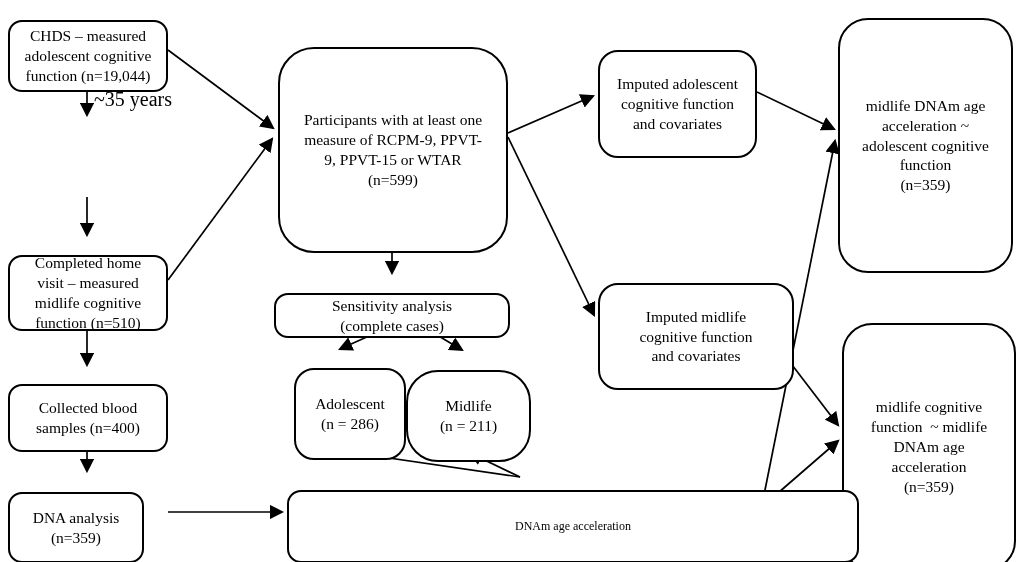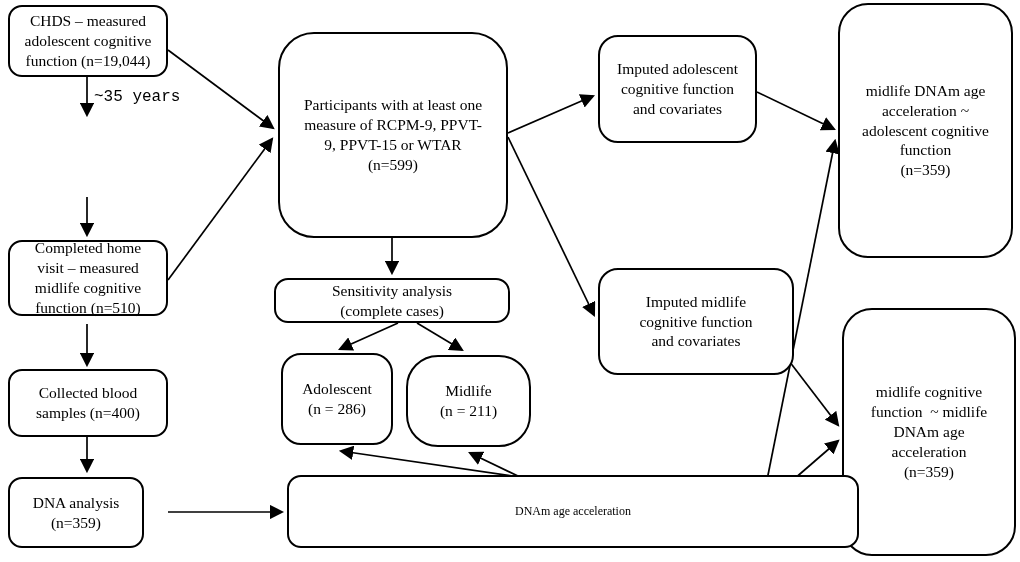--- a/index.html
+++ b/index.html
@@ -33,31 +33,31 @@
     border: 2.5px solid #000000;
     display: flex;
     align-items: center;
     justify-content: center;
     text-align: center;
     white-space: pre-wrap;
     font-size: 15.5px;
     line-height: 1.28;
     z-index: 2;
     padding: 2px 6px;
+    margin-top: 15px;
   }
   .r-sm  { border-radius: 14px; }
   .r-md  { border-radius: 20px; }
   .r-lg  { border-radius: 30px; }
   .r-xl  { border-radius: 36px; }
   .edge-label {
     position: absolute;
-    font-size: 16px;
+    font-size: 20px;
     z-index: 2;
     white-space: nowrap;
-    font-family: Liberation Mono, monospace;
   }
 </style>
 </head>
 <body>
 
 <div class="canvas">
 
   <svg class="arrows" width="1020" height="562">
     <defs>
       <marker id="arrow" viewBox="0 0 10 10" refX="8.5" refY="5" markerWidth="8.5" markerHeight="8.5" orient="auto-start-reverse">
@@ -103,21 +103,21 @@
 (n=359)</div>
 
   <div class="node r-xl" style="left:278px; top:32px;  width:230px; height:206px;">Participants with at least one
 measure of RCPM-9, PPVT-
 9, PPVT-15 or WTAR
 (n=599)</div>
 
   <div class="node r-sm" style="left:274px; top:278px; width:236px; height:45px;">Sensitivity analysis
 (complete cases)</div>
 
-  <div class="node r-md" style="left:281px; top:353px; width:112px; height:92px;">Adolescent
+  <div class="node r-md" style="left:294px; top:353px; width:112px; height:92px;">Adolescent
 (n = 286)</div>
 
   <div class="node r-md" style="left:406px; top:355px; width:125px; height:92px;border-radius:32px;">Midlife
 (n = 211)</div>
 
   <div class="node r-md" style="left:598px; top:35px;  width:159px; height:108px;">Imputed adolescent
 cognitive function
 and covariates</div>
 
   <div class="node r-md" style="left:598px; top:268px; width:196px; height:107px;">Imputed midlife

